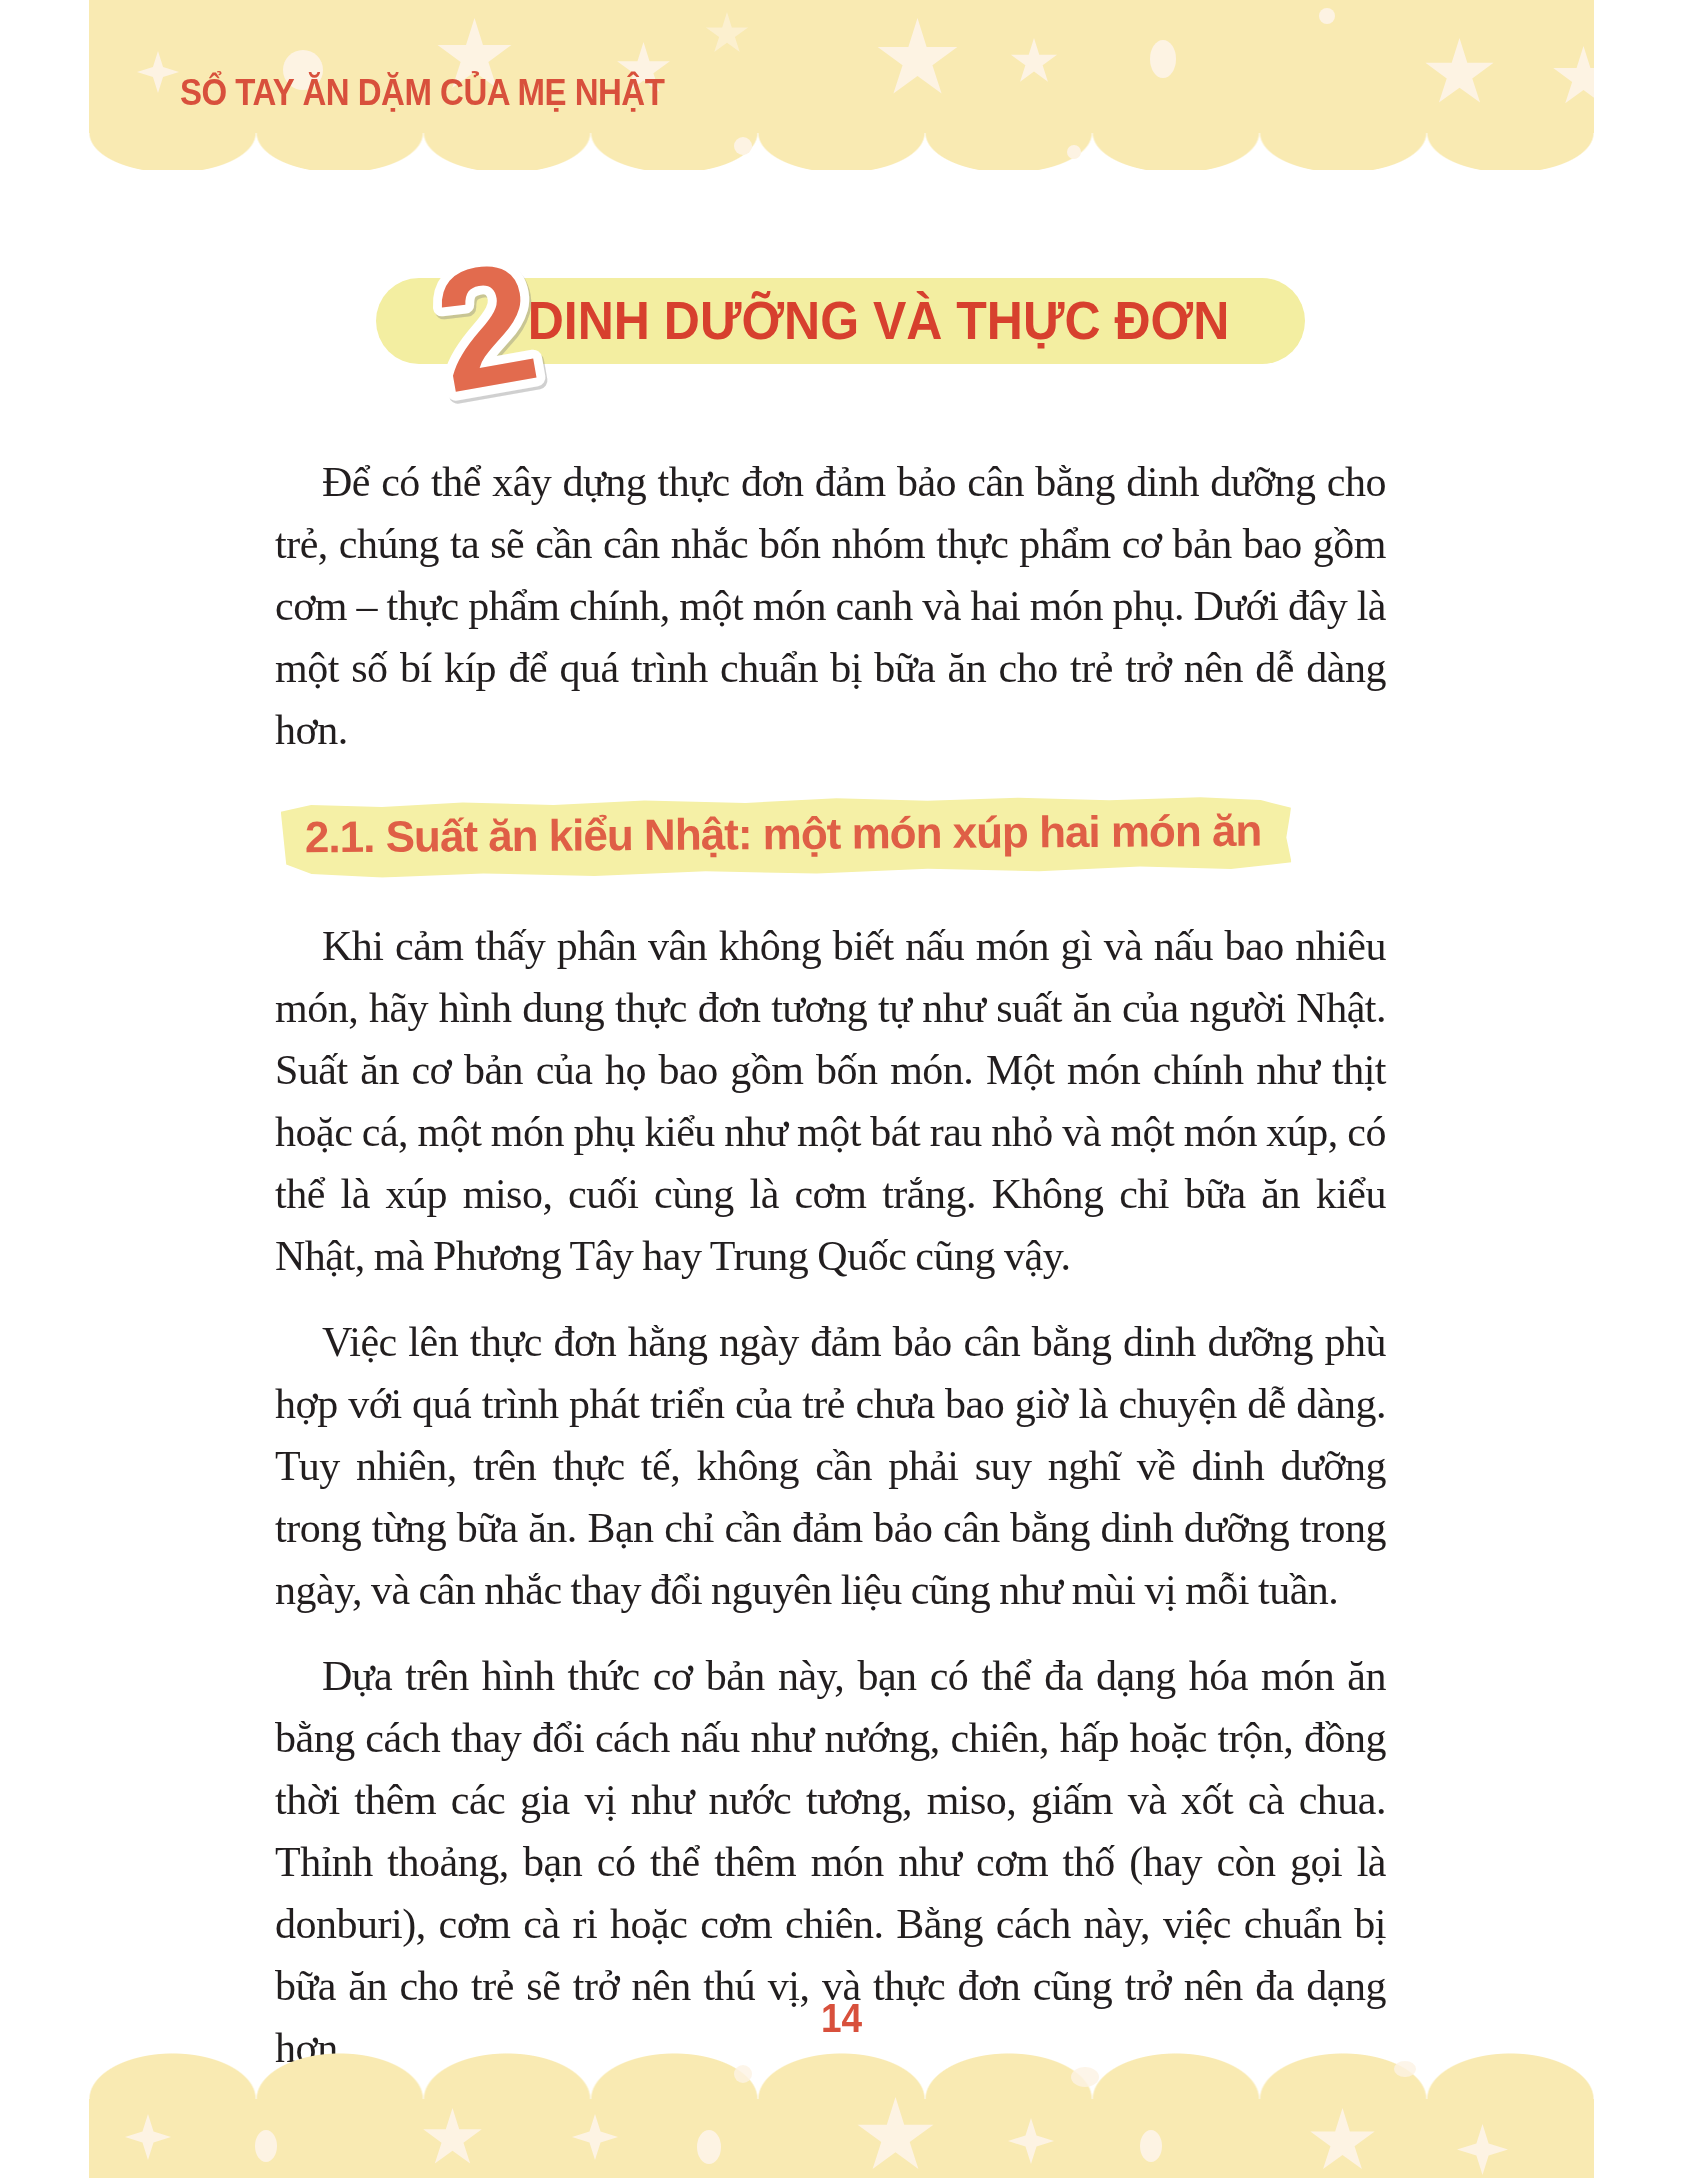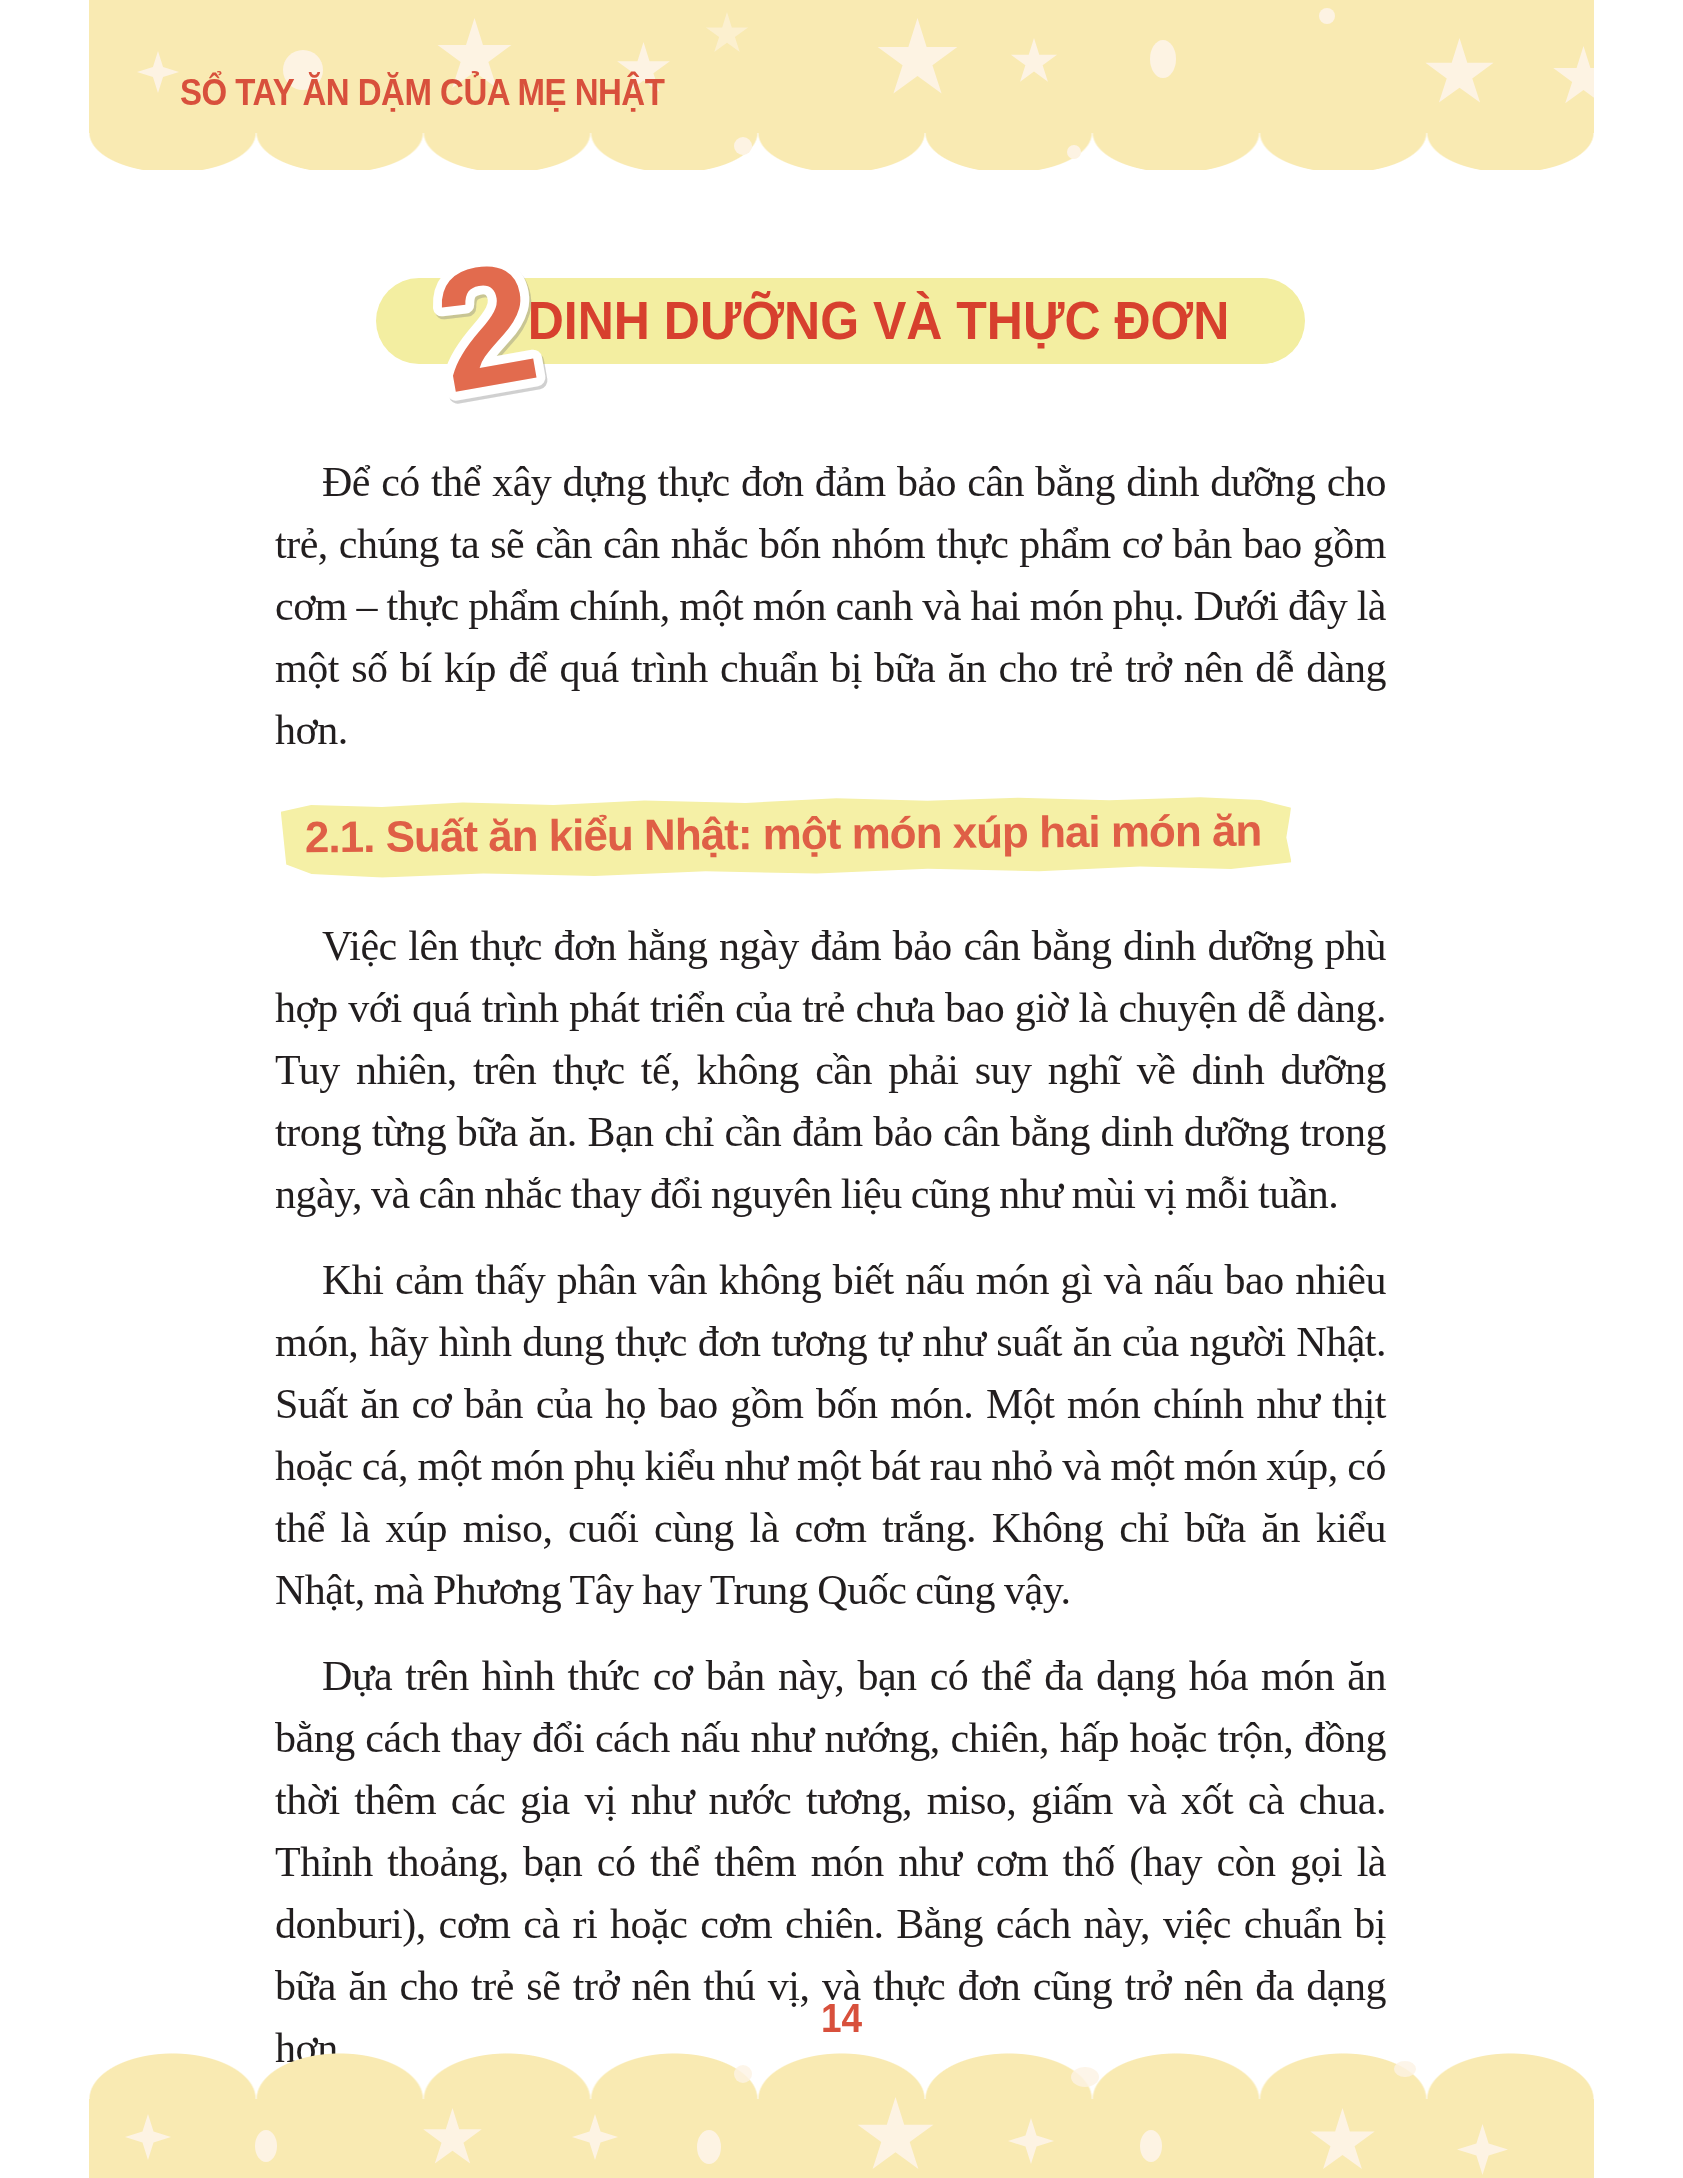--- a/index.html
+++ b/index.html
@@ -106,22 +106,22 @@
   <div class="chapter-pill"></div>
   <div class="chapter-pill-label">DINH DƯỠNG VÀ THỰC ĐƠN</div>
   <svg class="chapter-number-svg" width="208" height="198" viewBox="0 0 210 200">
     <text x="58" y="158" transform="rotate(-10 100 100)" font-family="Liberation Sans, sans-serif" font-weight="bold" font-size="172" fill="#E26B4E" stroke="#ffffff" stroke-width="18" stroke-linejoin="round" paint-order="stroke">2</text>
   </svg>
 </div>
 
 <div class="content">
   <p>Để có thể xây dựng thực đơn đảm bảo cân bằng dinh dưỡng cho trẻ, chúng ta sẽ cần cân nhắc bốn nhóm thực phẩm cơ bản bao gồm cơm – thực phẩm chính, một món canh và hai món phụ. Dưới đây là một số bí kíp để quá trình chuẩn bị bữa ăn cho trẻ trở nên dễ dàng hơn.</p>
   <span class="section-heading">2.1. Suất ăn kiểu Nhật: một món xúp hai món ăn</span>
+  <p>Khi cảm thấy phân vân không biết nấu món gì và nấu bao nhiêu món, hãy hình dung thực đơn tương tự như suất ăn của người Nhật. Suất ăn cơ bản của họ bao gồm bốn món. Một món chính như thịt hoặc cá, một món phụ kiểu như một bát rau nhỏ và một món xúp, có thể là xúp miso, cuối cùng là cơm trắng. Không chỉ bữa ăn kiểu Nhật, mà Phương Tây hay Trung Quốc cũng vậy.</p>
   <p>Việc lên thực đơn hằng ngày đảm bảo cân bằng dinh dưỡng phù hợp với quá trình phát triển của trẻ chưa bao giờ là chuyện dễ dàng. Tuy nhiên, trên thực tế, không cần phải suy nghĩ về dinh dưỡng trong từng bữa ăn. Bạn chỉ cần đảm bảo cân bằng dinh dưỡng trong ngày, và cân nhắc thay đổi nguyên liệu cũng như mùi vị mỗi tuần.</p>
-  <p>Khi cảm thấy phân vân không biết nấu món gì và nấu bao nhiêu món, hãy hình dung thực đơn tương tự như suất ăn của người Nhật. Suất ăn cơ bản của họ bao gồm bốn món. Một món chính như thịt hoặc cá, một món phụ kiểu như một bát rau nhỏ và một món xúp, có thể là xúp miso, cuối cùng là cơm trắng. Không chỉ bữa ăn kiểu Nhật, mà Phương Tây hay Trung Quốc cũng vậy.</p>
   <p>Dựa trên hình thức cơ bản này, bạn có thể đa dạng hóa món ăn bằng cách thay đổi cách nấu như nướng, chiên, hấp hoặc trộn, đồng thời thêm các gia vị như nước tương, miso, giấm và xốt cà chua. Thỉnh thoảng, bạn có thể thêm món như cơm thố (hay còn gọi là donburi), cơm cà ri hoặc cơm chiên. Bằng cách này, việc chuẩn bị bữa ăn cho trẻ sẽ trở nên thú vị, và thực đơn cũng trở nên đa dạng hơn.</p>
 </div>
 
 <div class="page-number">14</div>
 
 <div class="band band-bottom">
   <span class="deco star4" style="left:36px;top:61px;width:46px;height:46px;"></span>
   <span class="deco dot" style="left:166px;top:77px;width:22px;height:32px;"></span>
   <span class="deco star5" style="left:333px;top:55px;width:61px;height:61px;"></span>
   <span class="deco star4" style="left:483px;top:61px;width:46px;height:46px;"></span>

